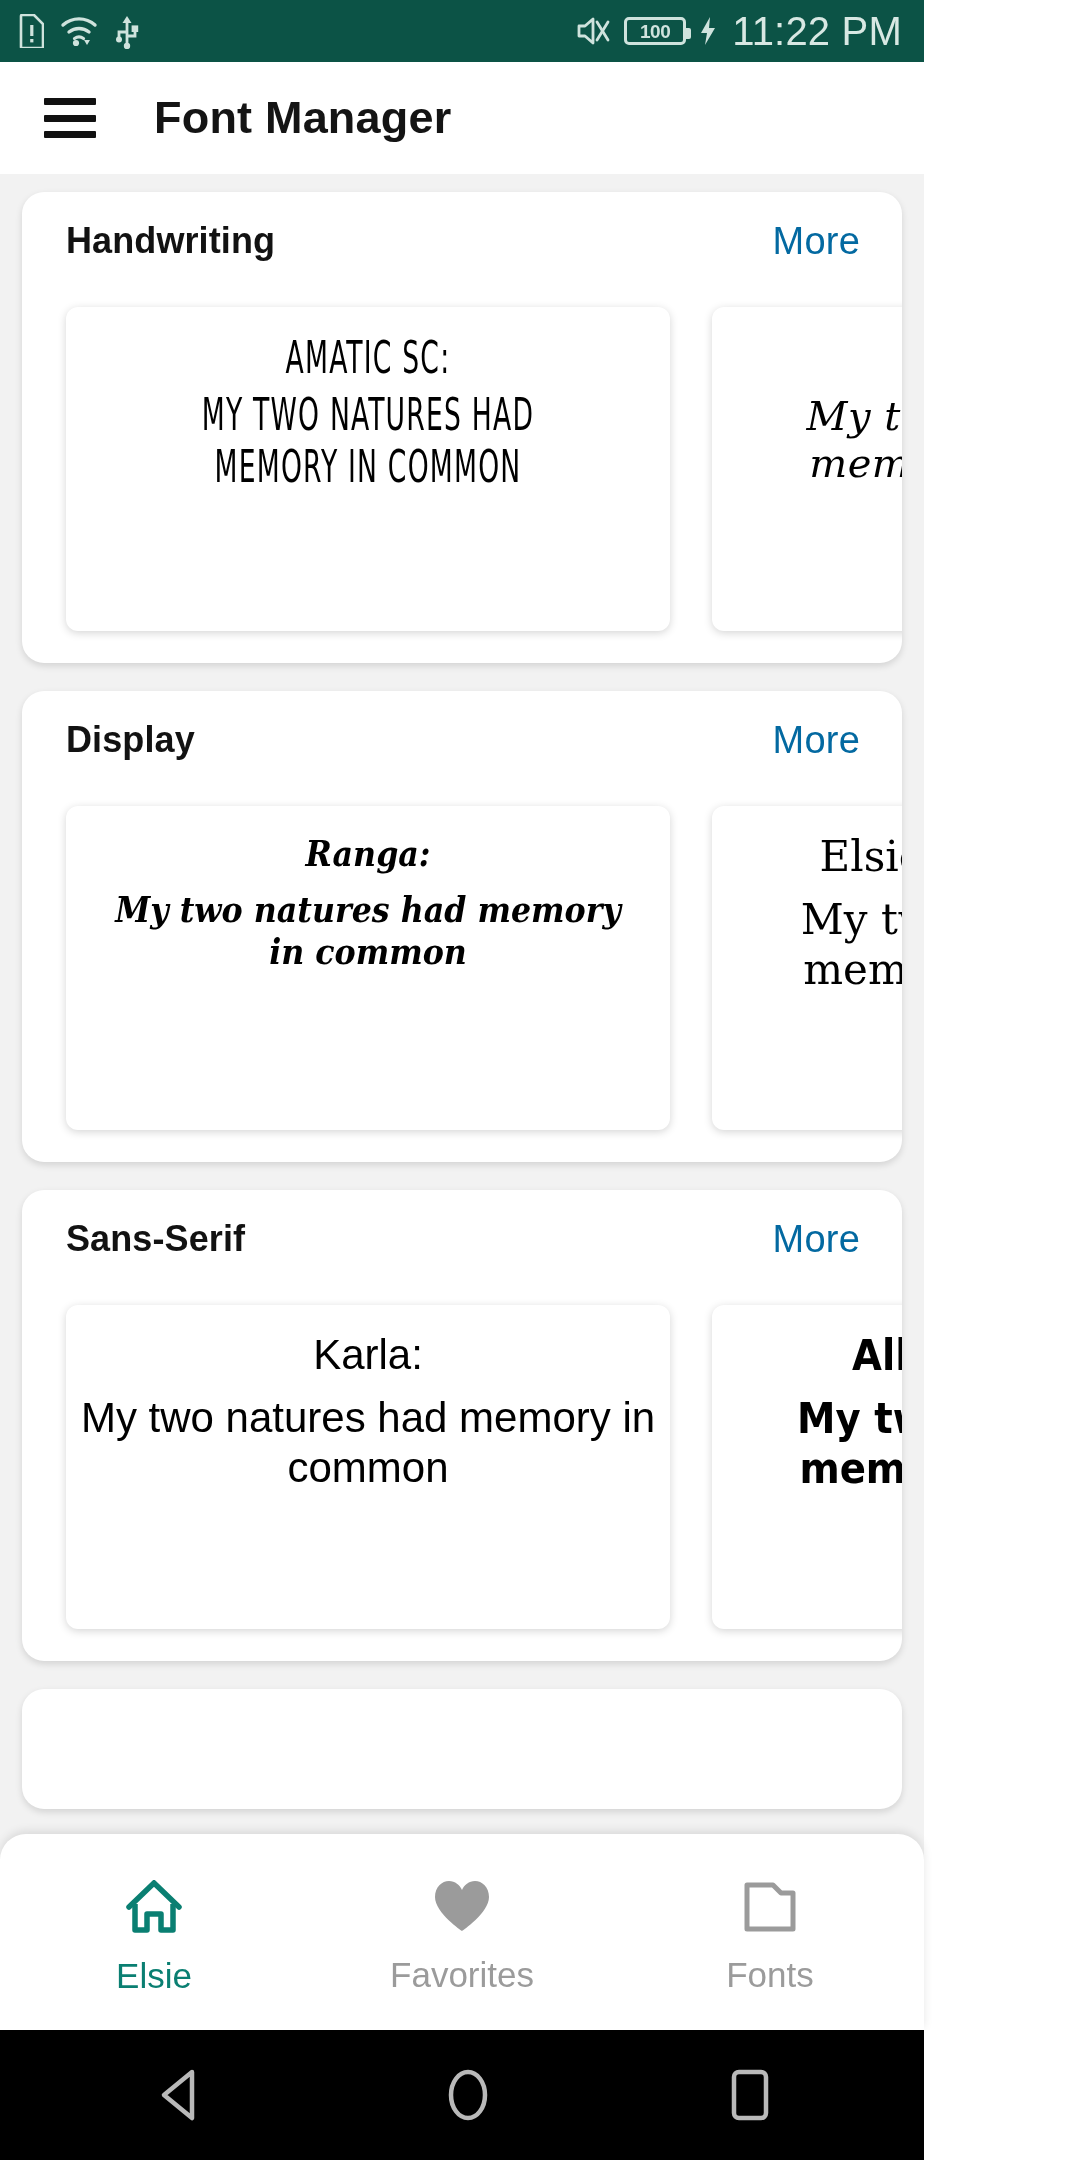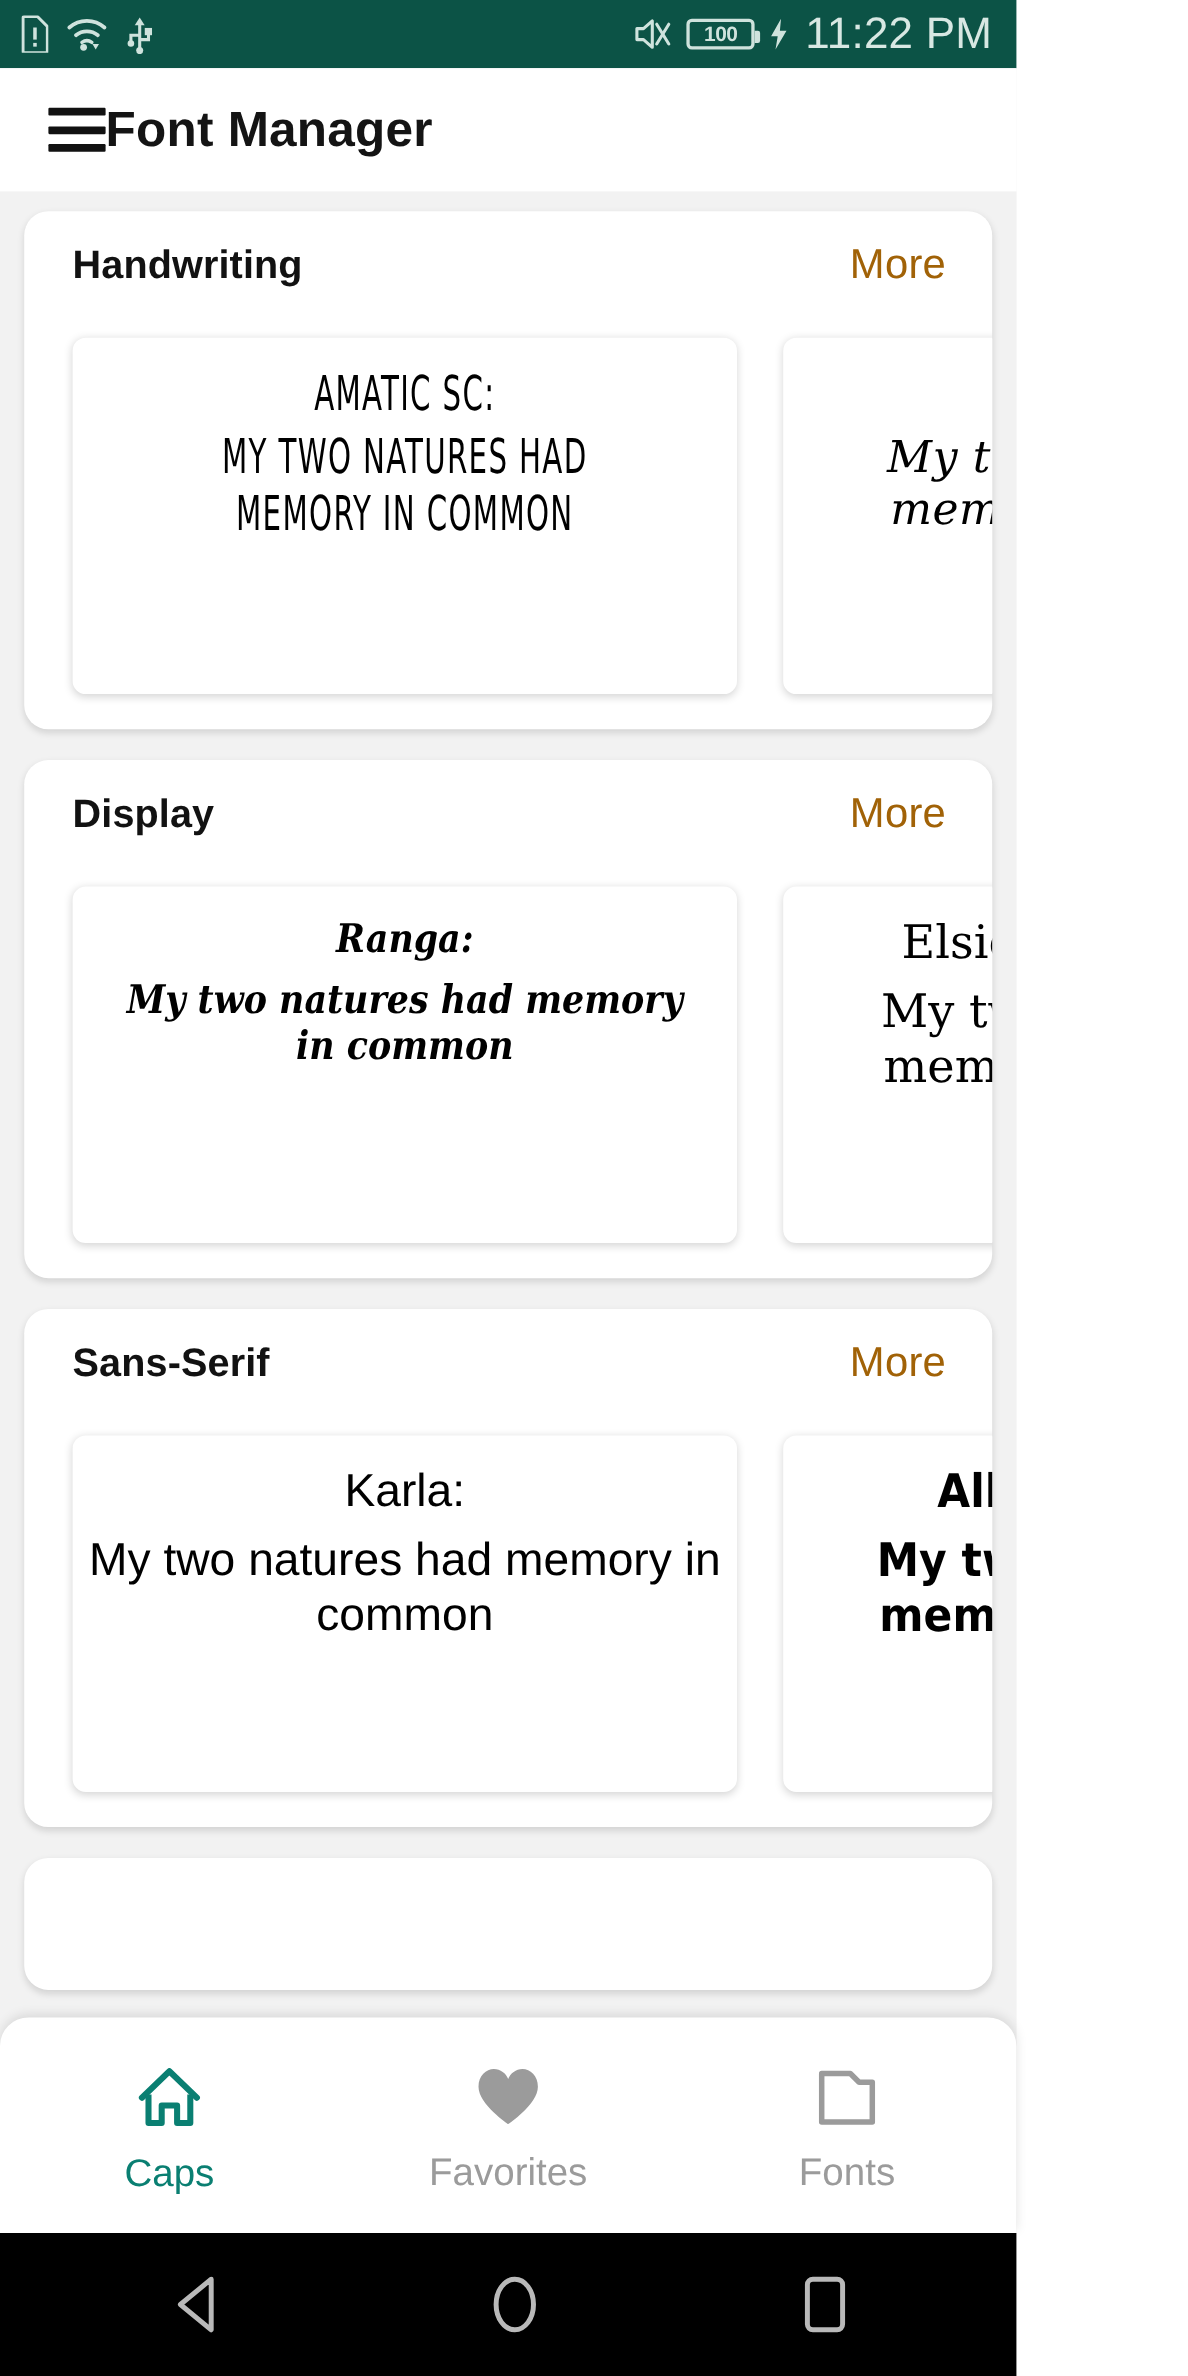--- a/index.html
+++ b/index.html
@@ -24,42 +24,42 @@
   .batt {
     border:3px solid #cfe3dd; border-radius:5px; height:28px; min-width:62px;
     display:flex; align-items:center; justify-content:center; position:relative;
   }
   .batt span { font-size:19px; font-weight:bold; color:#cfe3dd; line-height:1; letter-spacing:-0.5px; }
   .batt:after { content:""; position:absolute; right:-8px; top:8px; width:5px; height:11px; background:#cfe3dd; border-radius:0 2px 2px 0; }
 
   
   .appbar {
     height:112px; background:#ffffff; display:flex; align-items:center;
-    padding:0 0 0 44px; flex:0 0 112px; position:relative; z-index:5;
+    padding:0 0 0 44px; flex:0 0 112px; gap:58px; position:relative; z-index:5;
   }
   .hamburger { width:52px; height:40px; display:flex; flex-direction:column; justify-content:space-between; cursor:pointer; }
   .hamburger i { display:block; height:7px; background:#111111; border-radius:1px; }
   .apptitle { font-size:45px; font-weight:bold; color:#141414; letter-spacing:0.2px; }
 
   
   .body {
     flex:1 1 auto; background:#f2f2f2; overflow:hidden;
     padding:18px 0 0 0; position:relative;
   }
   .section {
     background:#ffffff; margin:0 22px 28px 22px; border-radius:22px;
     box-shadow:0 3px 7px rgba(0,0,0,0.13);
     padding:28px 0 26px 0; overflow:hidden;
   }
   .sec-head {
     display:flex; align-items:flex-start; justify-content:space-between;
     padding:0 42px 0 44px; margin-bottom:44px;
   }
   .sec-title { font-size:36px; font-weight:bold; color:#121212; letter-spacing:0.1px; }
-  .sec-more { font-size:38px; color:#a16207; letter-spacing:0.2px; }
+  .sec-more { font-size:38px; color:#0369a1; letter-spacing:0.2px; }
 
   .cardrow { display:flex; gap:42px; padding:0 0 6px 44px; }
   .fontcard {
     background:#ffffff; border-radius:12px;
     box-shadow:0 2px 8px rgba(0,0,0,0.17);
     width:604px; height:324px; flex:0 0 604px;
     padding:26px 14px 14px 14px;
     display:flex; flex-direction:column; align-items:center;
     text-align:center; overflow:hidden;
   }
@@ -221,21 +221,21 @@
     <div class="section" style="height:120px;"></div>
 
   </div>
 
   <div class="bottomnav">
     <div class="navitem active">
       <svg width="62" height="58" viewBox="0 0 62 58">
         <path d="M31 5 L6 29 M31 5 L56 29" fill="none" stroke="#0a7f72" stroke-width="5.5" stroke-linecap="round"></path>
         <path d="M12 26 V52 h12 V36 h14 v16 h12 V26" fill="none" stroke="#0a7f72" stroke-width="5.5" stroke-linejoin="round"></path>
       </svg>
-      <div class="navlabel">Caps</div>
+      <div class="navlabel">Elsie</div>
     </div>
     <div class="navitem idle">
       <svg width="62" height="56" viewBox="0 0 62 56">
         <path d="M31 52 C31 52 4 34 4 18 C4 8 11 2 18 2 C24 2 29 6 31 11 C33 6 38 2 44 2 C51 2 58 8 58 18 C58 34 31 52 31 52 z" fill="#9b9b9b"></path>
       </svg>
       <div class="navlabel">Favorites</div>
     </div>
     <div class="navitem idle">
       <svg width="62" height="56" viewBox="0 0 62 56">
         <path d="M8 50 V6 h26 l8 8 h12 v36 z" fill="none" stroke="#9b9b9b" stroke-width="5" stroke-linejoin="round"></path>

